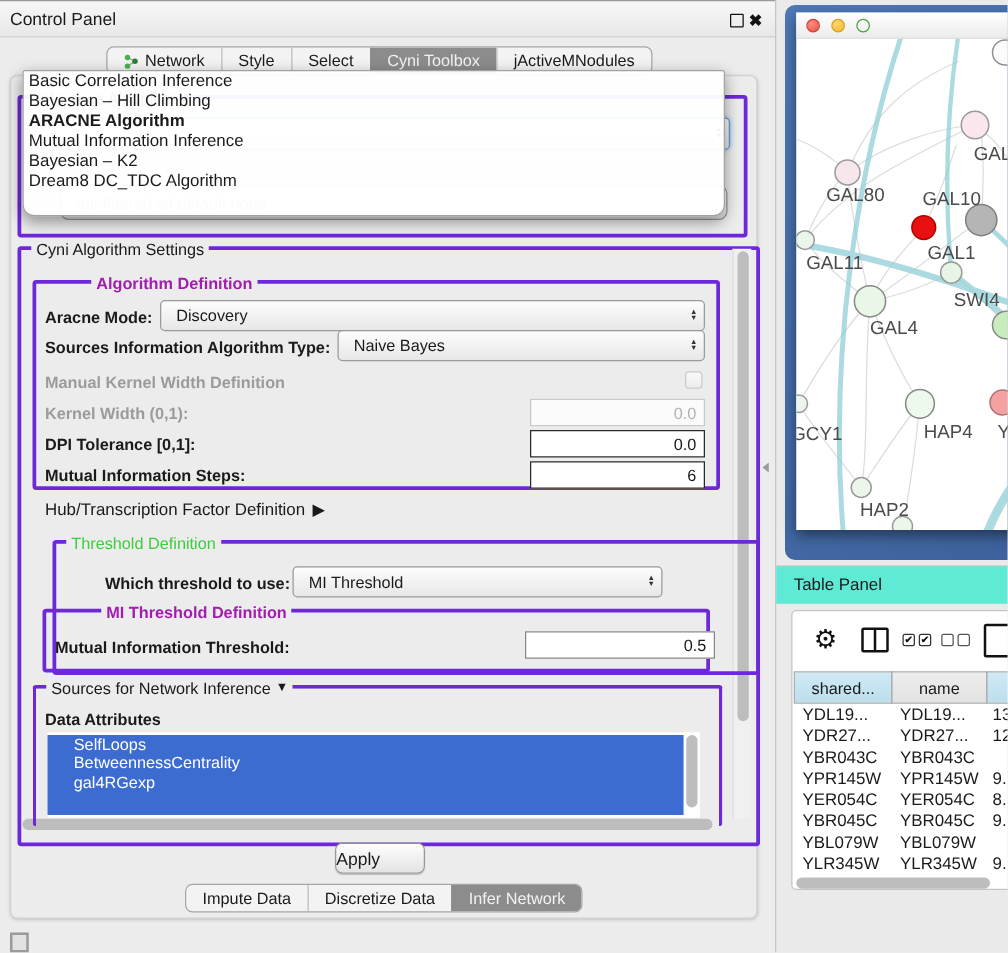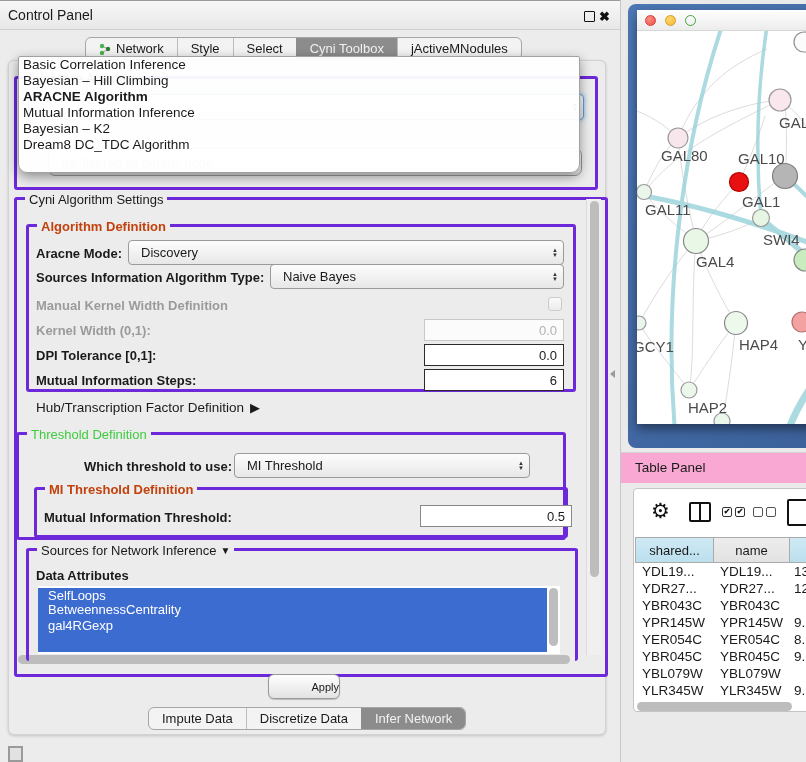--- a/index.html
+++ b/index.html
@@ -14,44 +14,44 @@
   .close-ico{position:absolute;font-size:13px;font-weight:bold;color:#111;}
   .tabbar{display:flex;height:21px;border:1px solid #a6a6a6;border-radius:6px;overflow:hidden;
     background:#f3f3f3;box-sizing:content-box;}
   .tab{padding:0 13px;font-size:13px;line-height:21px;border-left:1px solid #bdbdbd;display:flex;align-items:center;white-space:nowrap;cursor:default;}
   .tab:first-child{border-left:none;}
   .tab.active{background:#8c8c8c;color:#f2f2f2;border-left-color:#8c8c8c;}
   .outerbox{left:8px;top:60px;width:596px;height:673px;border:1px solid #d2d2d2;border-radius:6px;
     background:#ececec;box-shadow:0 1px 3px rgba(0,0,0,.18);}
   .group{border:3px solid #6d28d9;border-radius:3px;}
   .gtitle{position:absolute;top:-8px;left:8px;background:#ececec;padding:0 4px;font-size:13px;line-height:15px;white-space:nowrap;}
-  .gtitle.blue{color:#c2410c;font-weight:bold;}
+  .gtitle.blue{color:#a21caf;font-weight:bold;margin-left:36px;}
   .gtitle.green{color:#3ecc3e;}
   .blabel{font-size:13px;font-weight:bold;white-space:nowrap;}
   .dlabel{font-size:13px;font-weight:bold;color:#9b9b9b;white-space:nowrap;}
   .combo{position:absolute;background:linear-gradient(#fdfdfd,#e7e7e7);border:1px solid #9a9a9a;border-radius:4px;
     font-size:13px;display:flex;align-items:center;padding-left:12px;box-sizing:border-box;}
   .stepper{position:absolute;right:5px;top:0;bottom:0;display:flex;flex-direction:column;justify-content:center;
     font-size:6px;line-height:5px;color:#333;text-align:center;}
   .field{position:absolute;background:#fff;border:1px solid #2b2b2b;font-size:13px;text-align:right;
     padding:0 6px;box-sizing:border-box;display:flex;align-items:center;justify-content:flex-end;}
   .field.disabled{border-color:#c9c9c9;color:#b2b2b2;background:#fbfbfb;}
   .checkbox{position:absolute;width:14px;height:14px;border:1px solid #cbcbcb;border-radius:3px;
     background:linear-gradient(#fafafa,#ececec);box-sizing:border-box;}
   .vthumb,.hthumb{background:#bdbdbd;border-radius:5px;position:absolute;}
   #popup{left:18px;top:56px;width:560px;height:115px;background:rgba(255,255,255,.95);
     border:1px solid #a2a2a2;border-radius:2px 2px 9px 9px;box-shadow:0 4px 12px rgba(0,0,0,.4);z-index:50;}
   #popup .ph{font-size:14px;color:#bcbcbc;text-align:center;height:17px;line-height:17px;margin-top:2px;}
   .dd-item{font-size:13.5px;height:16px;line-height:16px;padding-left:4px;white-space:nowrap;}
   .dd-item.sel{font-weight:bold;}
   .listbox{position:absolute;background:#fff;}
   .list-sel{position:absolute;left:0;top:2px;right:13px;bottom:2px;background:#3d6cd1;}
-  .list-item{position:relative;font-size:13px;height:16px;line-height:16px;color:#fff;padding-left:10px;white-space:nowrap;}
+  .list-item{position:relative;font-size:13px;height:16px;line-height:16px;color:#fff;padding-left:21px;white-space:nowrap;}
   .btn{position:absolute;background:linear-gradient(#fefefe,#e3e3e3);border:1px solid #999;border-radius:6px;
-    font-size:11px;display:flex;align-items:center;justify-content:flex-end;box-shadow:0 1px 1px rgba(0,0,0,.2);}
+    font-size:14px;display:flex;align-items:center;justify-content:flex-start;box-shadow:0 1px 1px rgba(0,0,0,.2);}
   .arrow-right{font-size:13px;margin-left:6px;}
   .arrow-down{font-size:10px;margin-left:4px;}
   
   #right{left:620px;top:0;width:186px;height:762px;background:#eaeaea;border-left:1px solid #c6c6c6;box-sizing:border-box;}
   #netframe{left:7px;top:4px;width:200px;height:444px;border-radius:8px;
     background:linear-gradient(135deg,#4d78b4,#3c619b);}
   #netwin{left:16px;top:10px;width:200px;height:414px;background:#fff;box-shadow:0 5px 10px rgba(0,0,0,.45);overflow:hidden;}
   #netwin .wtitle{height:20px;background:linear-gradient(#fefefe,#ececec);border-bottom:1px solid #d8d8d8;position:relative;}
   .tl{position:absolute;top:4.5px;width:11px;height:11px;border-radius:50%;box-sizing:border-box;}
   svg text{font-family:"Liberation Sans",sans-serif;font-size:15px;fill:#4b4b4b;}
@@ -166,21 +166,21 @@
 <div class="abs blabel" style="left:36px;top:348px;">DPI Tolerance [0,1]:</div>
 <div class="field" style="left:424px;top:344px;width:140px;height:22px;">0.0</div>
 <div class="abs blabel" style="left:36px;top:373px;">Mutual Information Steps:</div>
 <div class="field" style="left:424px;top:369px;width:140px;height:22px;">6</div>
 
 <div class="abs blabel" style="left:36px;top:400px;display:flex;align-items:center;font-weight:normal;font-size:13.5px;">
   <span>Hub/Transcription Factor Definition</span>
   <span class="arrow-right">▶</span>
 </div>
 
-<div class="abs group" style="left:16px;top:432px;width:544px;height:102px;">
+<div class="abs group" style="left:42px;top:432px;width:544px;height:102px;padding-left:16px;">
   <div class="gtitle green">Threshold Definition</div>
 </div>
 <div class="abs blabel" style="left:84px;top:459px;">Which threshold to use:</div>
 <div class="abs combo" style="left:234px;top:453px;width:296px;height:25px;">
   <span>MI Threshold</span>
   <span class="stepper">
       <span>▲</span>
       <span>▼</span>
     </span>
 </div>
@@ -292,21 +292,21 @@
       <text x="105" y="176">GAL1</text>
       <text x="126" y="214">SWI4</text>
       <text x="59" y="236">GAL4</text>
       <text x="-4" y="321">GCY1</text>
       <text x="102" y="319">HAP4</text>
       <text x="161" y="319">Y</text>
       <text x="51" y="382">HAP2</text>
     </svg>
   </div>
 
-  <div class="abs" style="left:0;top:452px;width:186px;height:30px;background:#f9a8d4;border-top:1px solid #d2d2d2;">
+  <div class="abs" style="left:0;top:452px;width:186px;height:30px;background:#5eead4;border-top:1px solid #d2d2d2;">
     <div style="position:absolute;left:14px;line-height:30px;font-size:13.5px;">Table Panel</div>
   </div>
 
   <div class="abs" id="tablecard">
 
     <div class="abs gear" style="left:17px;top:10px;">⚙</div>
     <div class="abs split-ico" style="left:55px;top:13px;"></div>
     <div class="abs" style="left:88px;top:18px;display:flex;gap:3px;">
       <span class="cb">✔</span>
       <span class="cb">✔</span>

